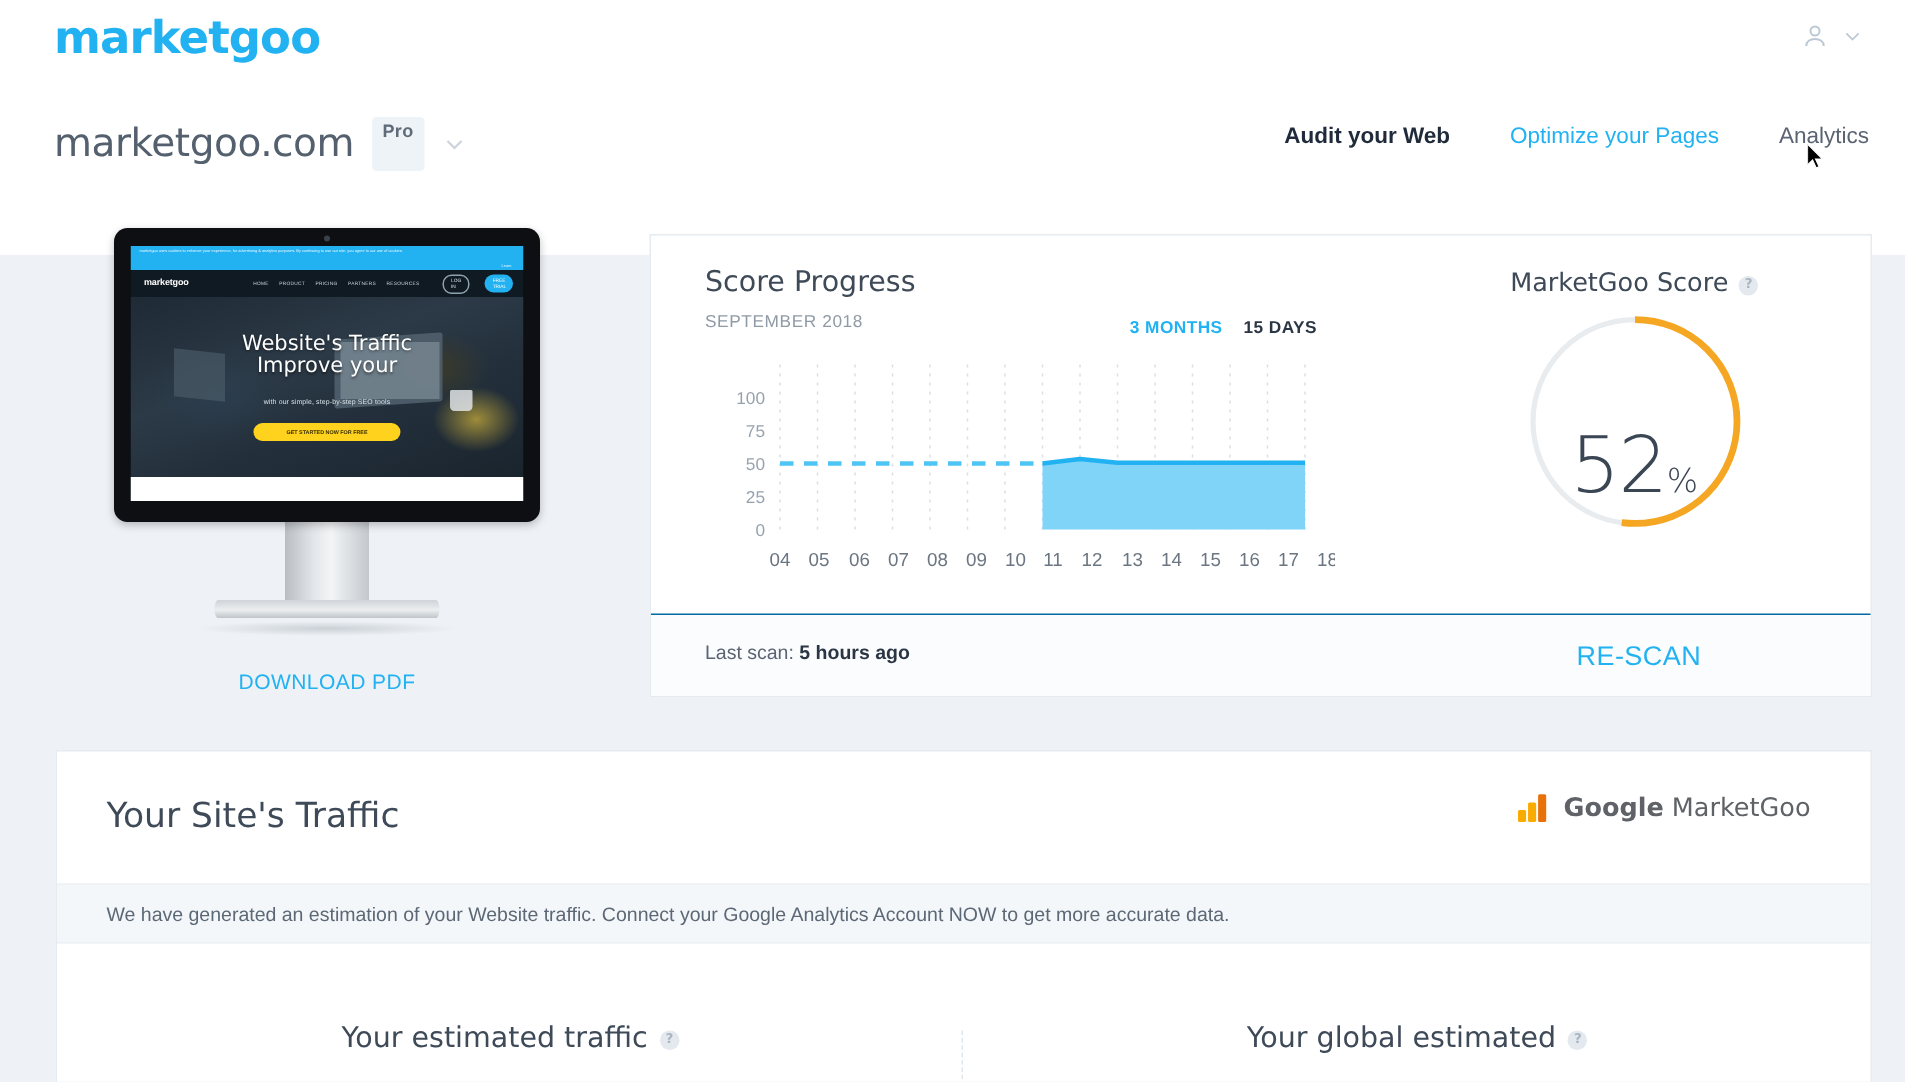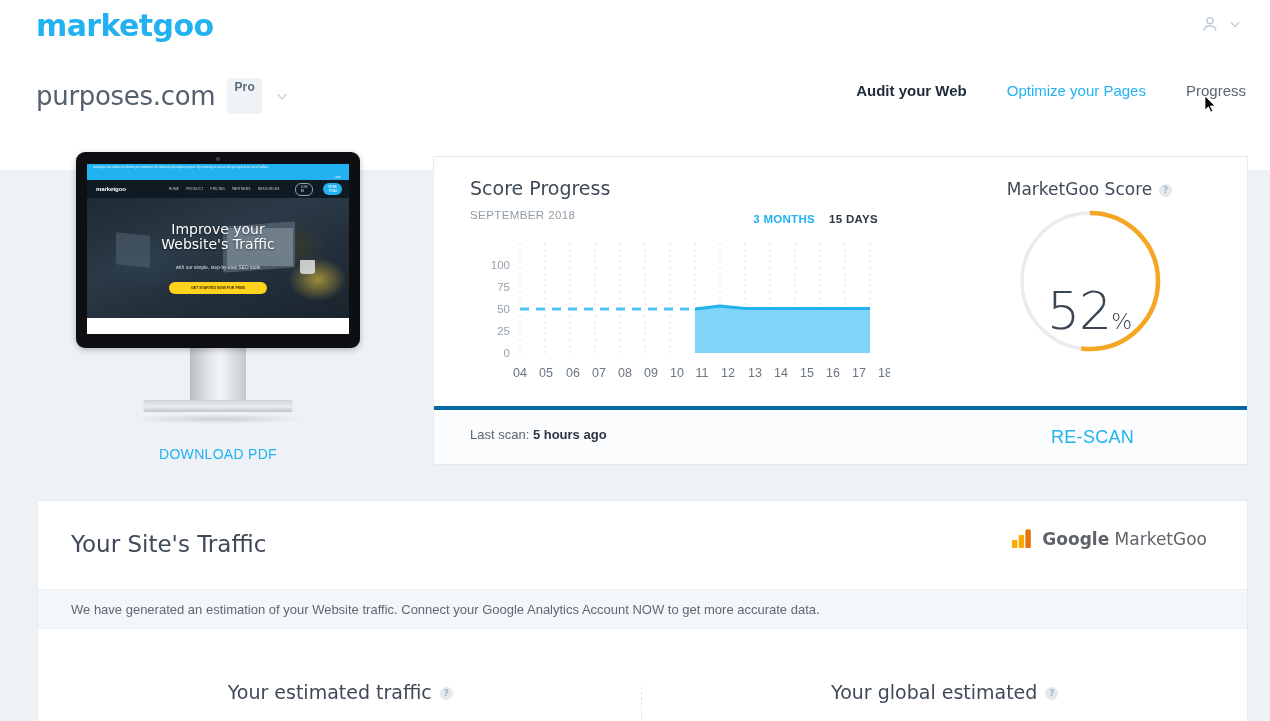--- a/index.html
+++ b/index.html
@@ -131,21 +131,21 @@
   .download-pdf {
     margin-top: 22px; text-align: center; color: #22b2f2;
     font-size: 14px; letter-spacing: .3px; cursor: pointer;
   }
 
   
   .score-card {
     position: absolute; left: 433px; top: 156px; width: 815px; height: 309px;
     background: #ffffff; border: 1px solid #e6ebef;
   }
-  .score-top { position: relative; height: 253px; border-bottom: 4px solid #0369a1; }
+  .score-top { position: relative; height: 253px; border-bottom: 1px solid #0369a1; }
   .sp-title {
     position: absolute; left: 36px; top: 20px; font-size: 19px;
     color: #3f4a58; font-weight: 400; font-family:"DejaVu Sans", sans-serif;
   }
   .sp-month {
     position: absolute; left: 36px; top: 52px; font-size: 11.5px;
     color: #8f9aa6; letter-spacing: .4px;
   }
   .range-toggle {
     position: absolute; right: 369px; top: 56px; display: flex; gap: 14px;
@@ -239,33 +239,33 @@
         </svg>
       </span>
       <span>
         <svg class="chev" viewBox="0 0 24 24" fill="none" stroke="#bcc8d4" stroke-width="2">
           <path d="M5 9l7 7 7-7"></path>
         </svg>
       </span>
     </div>
 
     <div class="site-row">
-      <span class="site-name">purposes.com</span>
+      <span class="site-name">marketgoo.com</span>
       <span class="plan-badge">Pro</span>
       <span>
         <svg class="site-chev" viewBox="0 0 24 24" fill="none" stroke="#8fa0b2" stroke-width="2.2">
           <path d="M5 9l7 7 7-7"></path>
         </svg>
       </span>
     </div>
 
     <div class="topnav">
       <span class="nav-item active">Audit your Web</span>
       <span class="nav-item link">Optimize your Pages</span>
-      <span class="nav-item">Progress</span>
+      <span class="nav-item">Analytics</span>
     </div>
 
     <svg class="cursor" viewBox="0 0 12 18">
       <polygon points="0,0 0,14 3.4,10.7 5.8,16 7.8,15.1 5.4,10 10,10" fill="#000" stroke="#fff" stroke-width="0.8"></polygon>
     </svg>
   </div>
 
   <div class="monitor-block">
     <div class="monitor-frame">
       <div class="screen">
@@ -287,22 +287,22 @@
           <span class="sc-btn1">LOG IN</span>
           <span class="sc-btn2">FREE TRIAL</span>
         </div>
 
         <div class="sc-hero">
           <span class="lap2"></span>
           <span class="lap1"></span>
           <span class="lap1i"></span>
           <span class="cup"></span>
           <div class="sc-h1">
+            <div>Website's Traffic</div>
             <div>Improve your</div>
-            <div>Website's Traffic</div>
           </div>
           <div class="sc-sub">with our simple, step-by-step SEO tools</div>
           <div class="sc-cta">GET STARTED NOW FOR FREE</div>
         </div>
 
         <div class="sc-foot"></div>
       </div>
     </div>
     <div class="monitor-neck"></div>
     <div class="monitor-base"></div>

